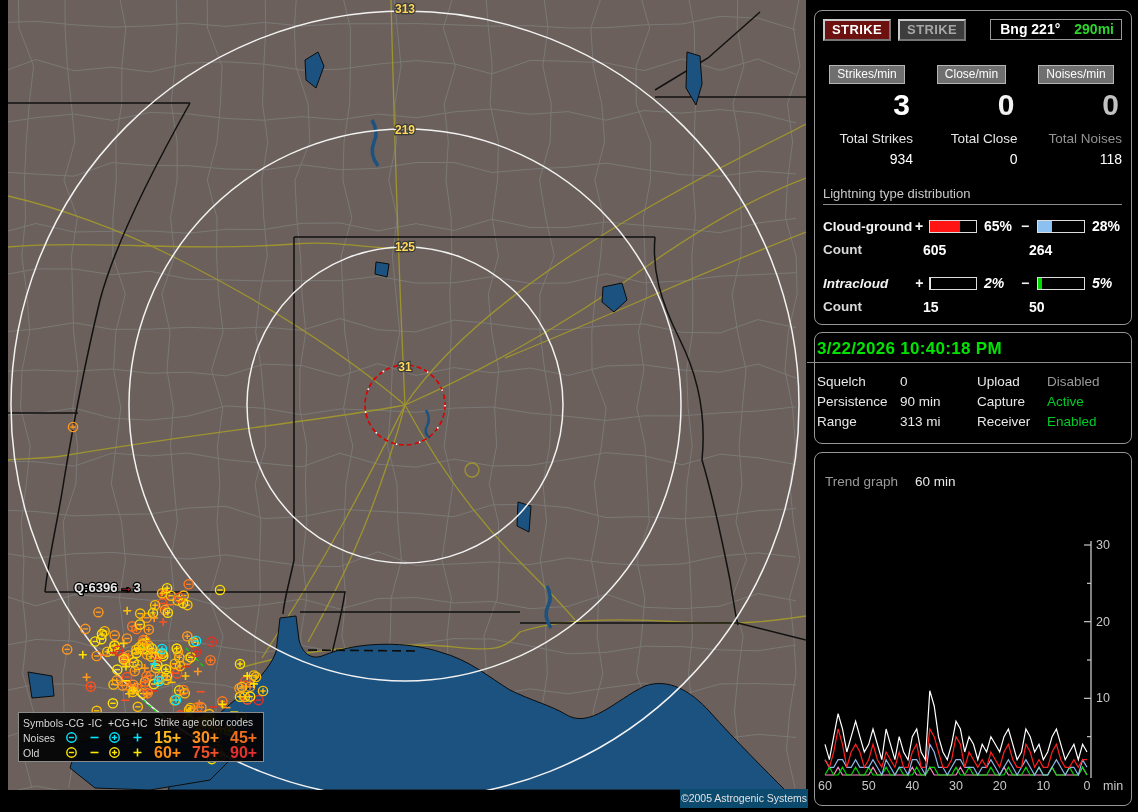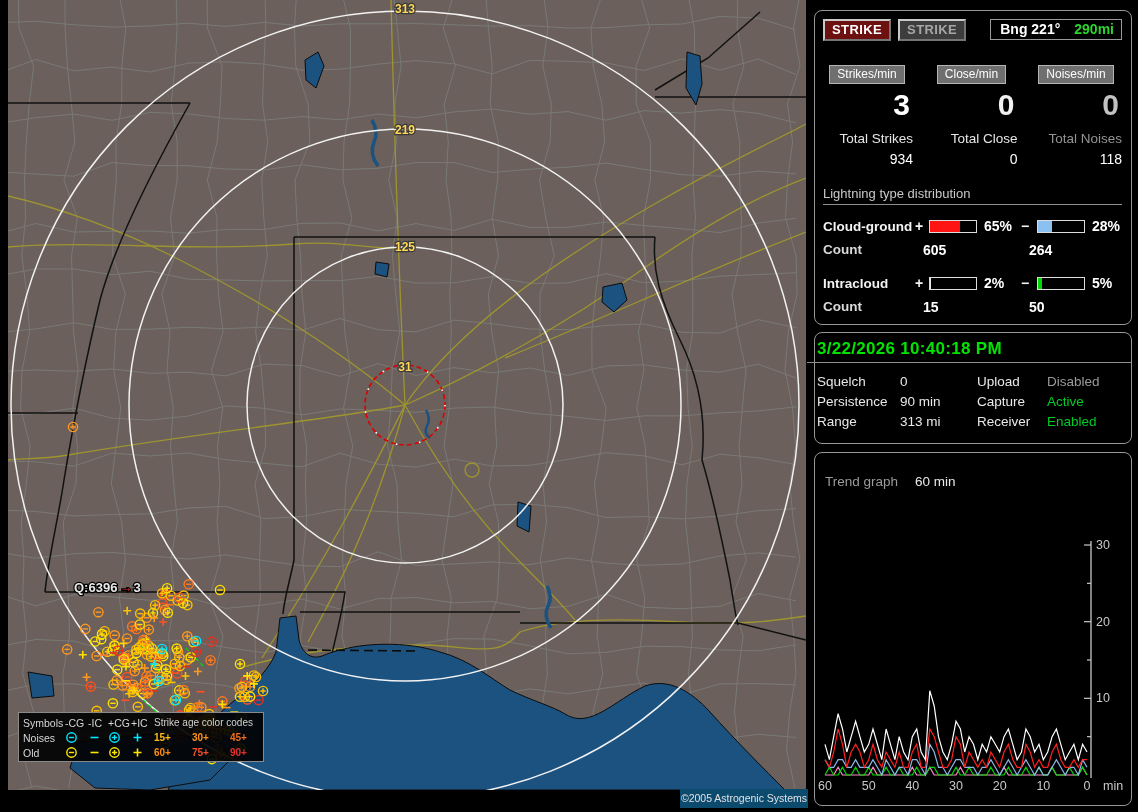--- a/index.html
+++ b/index.html
@@ -11,21 +11,21 @@
   #copyright{position:absolute;left:680px;top:789px;width:128px;height:19px;background:#0c4a6e;
     color:#e2e2e2;font-size:10.5px;line-height:19px;text-align:center;}
   
   #legend{position:absolute;left:10px;top:712px;width:246px;height:50px;background:rgba(2,2,2,.92);
     border:1px solid #8a8a8a;box-sizing:border-box;padding:2px 3px 1px 4px;
     display:grid;grid-template-columns:42px 23px 20px 23px 23px 38px 38px 32px;
     grid-template-rows:15px 15px 15px;align-items:center;font-size:10.5px;color:#d6d6d6;}
   #legend .age-title{grid-column:6/9;font-size:10px;white-space:nowrap;color:#d0d0d0;}
   #legend .sym{display:inline-block;line-height:0;}
   #legend svg{vertical-align:middle;}
-  #legend .agecell{font-weight:bold;font-size:10px;}
+  #legend .agecell{font-weight:bold;font-size:16px;}
   
   .gbox{position:absolute;background:#000;border:1px solid #979797;border-radius:8px;box-sizing:border-box;}
   #box-counters{left:814px;top:10px;width:318px;height:315px;padding:5px 9px 0 6px;}
   #box-status{left:814px;top:332px;width:318px;height:112px;padding:6px 10px 0 0;}
   #box-trend{left:814px;top:452px;width:318px;height:354px;padding:8px 10px 0 8px;}
   .toolbar-row{display:flex;align-items:center;height:23px;margin-top:2px;}
   .btn{font-weight:bold;font-size:13px;letter-spacing:.4px;padding:1px 7px 2px 7px;border:2px outset #c9c9c9;
     cursor:default;}
   .btn.strike{background:#6d1010;color:#fff;margin-left:2px;}
   .btn.noise{background:#3d3d3d;color:#a6a6a6;margin-left:7px;}
@@ -1047,21 +1047,21 @@
           <i style="width: 30%; background: rgb(140, 192, 240);"></i>
         </span>
       <span class="pct">28%</span>
     </div>
     <div class="count-row">
       <span class="cl">Count</span>
       <span class="cv">605</span>
       <span class="cv">264</span>
     </div>
 
-    <div class="dist-row" style="margin-top:17px;">
+    <div class="dist-row" style="margin-top:17px;font-style:italic;">
       <span class="name">Intracloud</span>
       <span class="sign">+</span>
       <span class="bar">
           <i style="width: 3%; background: rgb(232, 232, 232);"></i>
         </span>
       <span class="pct">2%</span>
       <span class="sign">−</span>
       <span class="bar">
           <i style="width: 9%; background: rgb(0, 216, 0);"></i>
         </span>

